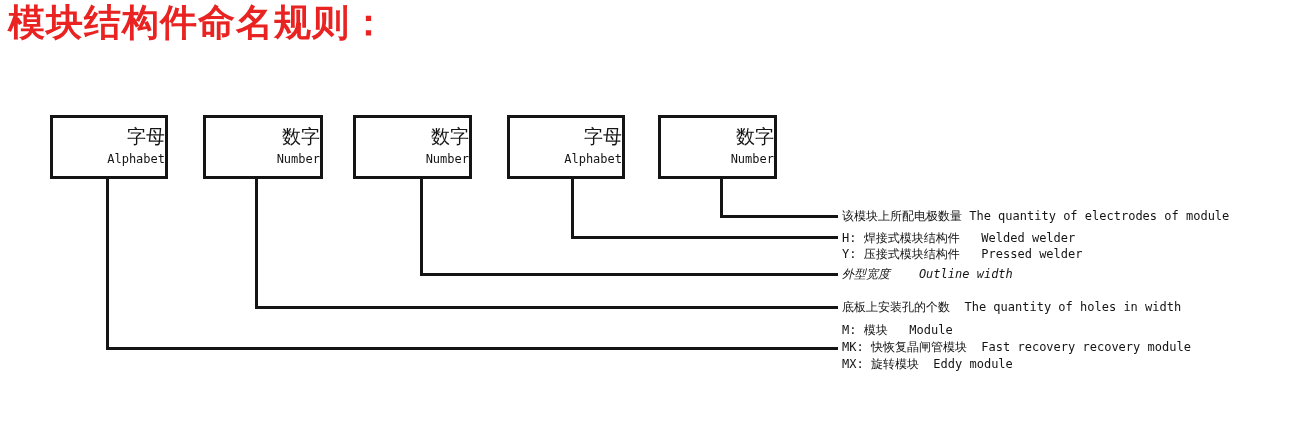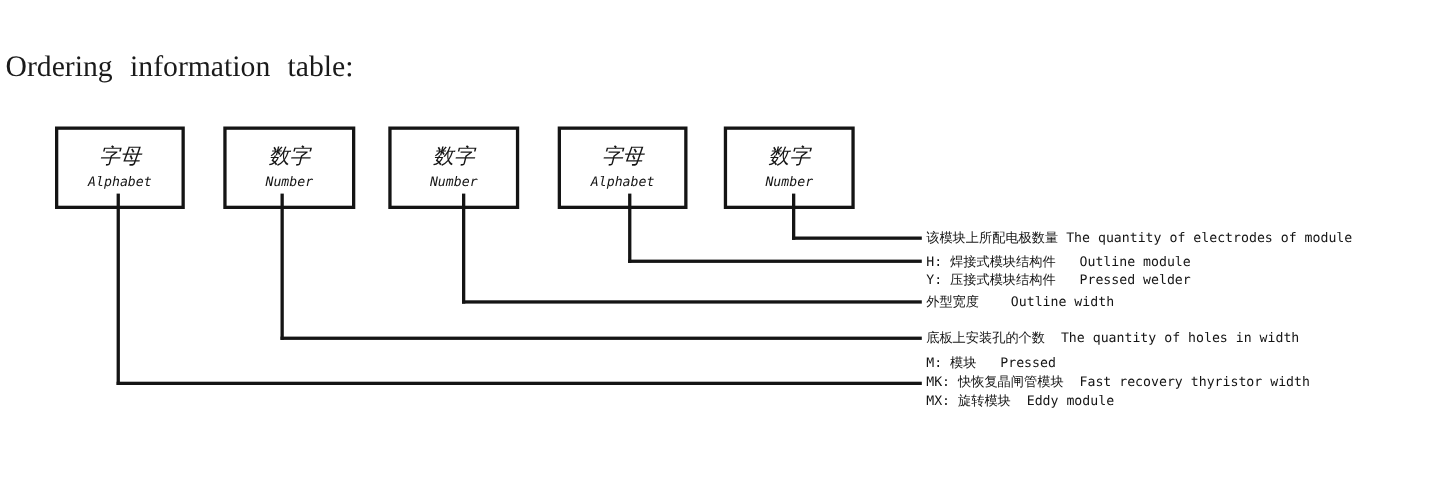--- a/index.html
+++ b/index.html
@@ -30,29 +30,28 @@
     font-family: "Liberation Serif", "DejaVu Serif", serif;
     font-size: 27px;
     line-height: 1.1;
     color: #1a1a1a;
     word-spacing: 9px;
     white-space: pre;
   }
   .code-box {
     position: absolute;
     top: 115px;
-    height: 75px;
+    height: 64px;
     border: 3px solid #141414;
     background: #ffffff;
     display: flex;
     flex-direction: column;
-    align-items: center;
+    align-items: flex-end;
     justify-content: center;
     text-align: center;
-    font-style: italic;
   }
   .code-box .cn {
     font-size: 19px;
     line-height: 24px;
     white-space: pre;
   }
   .code-box .en {
     font-family: "DejaVu Sans Mono", monospace;
     font-size: 12px;
     line-height: 22px;
@@ -75,30 +74,30 @@
   .c5v { left: 720px; top: 176px; width: 3px; height: 42px; }
   .c5h { left: 720px; top: 215px; width: 118px; height: 3px; }
   .ann-group {
     position: absolute;
     left: 842px;
     font-size: 12px;
   }
   .ann-row { white-space: pre; }
   .g1 { top: 208px; line-height: 17px; }
   .g2 { top: 230px; line-height: 16px; }
-  .g3 { top: 266px; line-height: 17px; }
+  .g3 { top: 266px; line-height: 17px; font-style: italic; }
   .g4 { top: 299px; line-height: 17px; }
   .g5 { top: 322px; line-height: 17px; }
 </style>
 </head>
 <body>
 
 <div class="canvas">
 
-  <div class="page-subtitle">Ordering information table:</div>
+  <div class="page-title">模块结构件命名规则：</div>
 
   <div class="code-box box1">
     <div class="cn">字母</div>
     <div class="en">Alphabet</div>
   </div>
   <div class="code-box box2">
     <div class="cn">数字</div>
     <div class="en">Number</div>
   </div>
   <div class="code-box box3">
@@ -123,31 +122,31 @@
   <div class="line c4v"></div>
   <div class="line c4h"></div>
   <div class="line c5v"></div>
   <div class="line c5h"></div>
 
   <div class="ann-group g1">
     <div class="ann-row">该模块上所配电极数量 The quantity of electrodes of module</div>
   </div>
 
   <div class="ann-group g2">
-    <div class="ann-row">H: 焊接式模块结构件   Outline module</div>
+    <div class="ann-row">H: 焊接式模块结构件   Welded welder</div>
     <div class="ann-row">Y: 压接式模块结构件   Pressed welder</div>
   </div>
 
   <div class="ann-group g3">
     <div class="ann-row">外型宽度    Outline width</div>
   </div>
 
   <div class="ann-group g4">
     <div class="ann-row">底板上安装孔的个数  The quantity of holes in width</div>
   </div>
 
   <div class="ann-group g5">
-    <div class="ann-row">M: 模块   Pressed</div>
-    <div class="ann-row">MK: 快恢复晶闸管模块  Fast recovery thyristor width</div>
+    <div class="ann-row">M: 模块   Module</div>
+    <div class="ann-row">MK: 快恢复晶闸管模块  Fast recovery recovery module</div>
     <div class="ann-row">MX: 旋转模块  Eddy module</div>
   </div>
 
 </div>
 
 </body></html>

